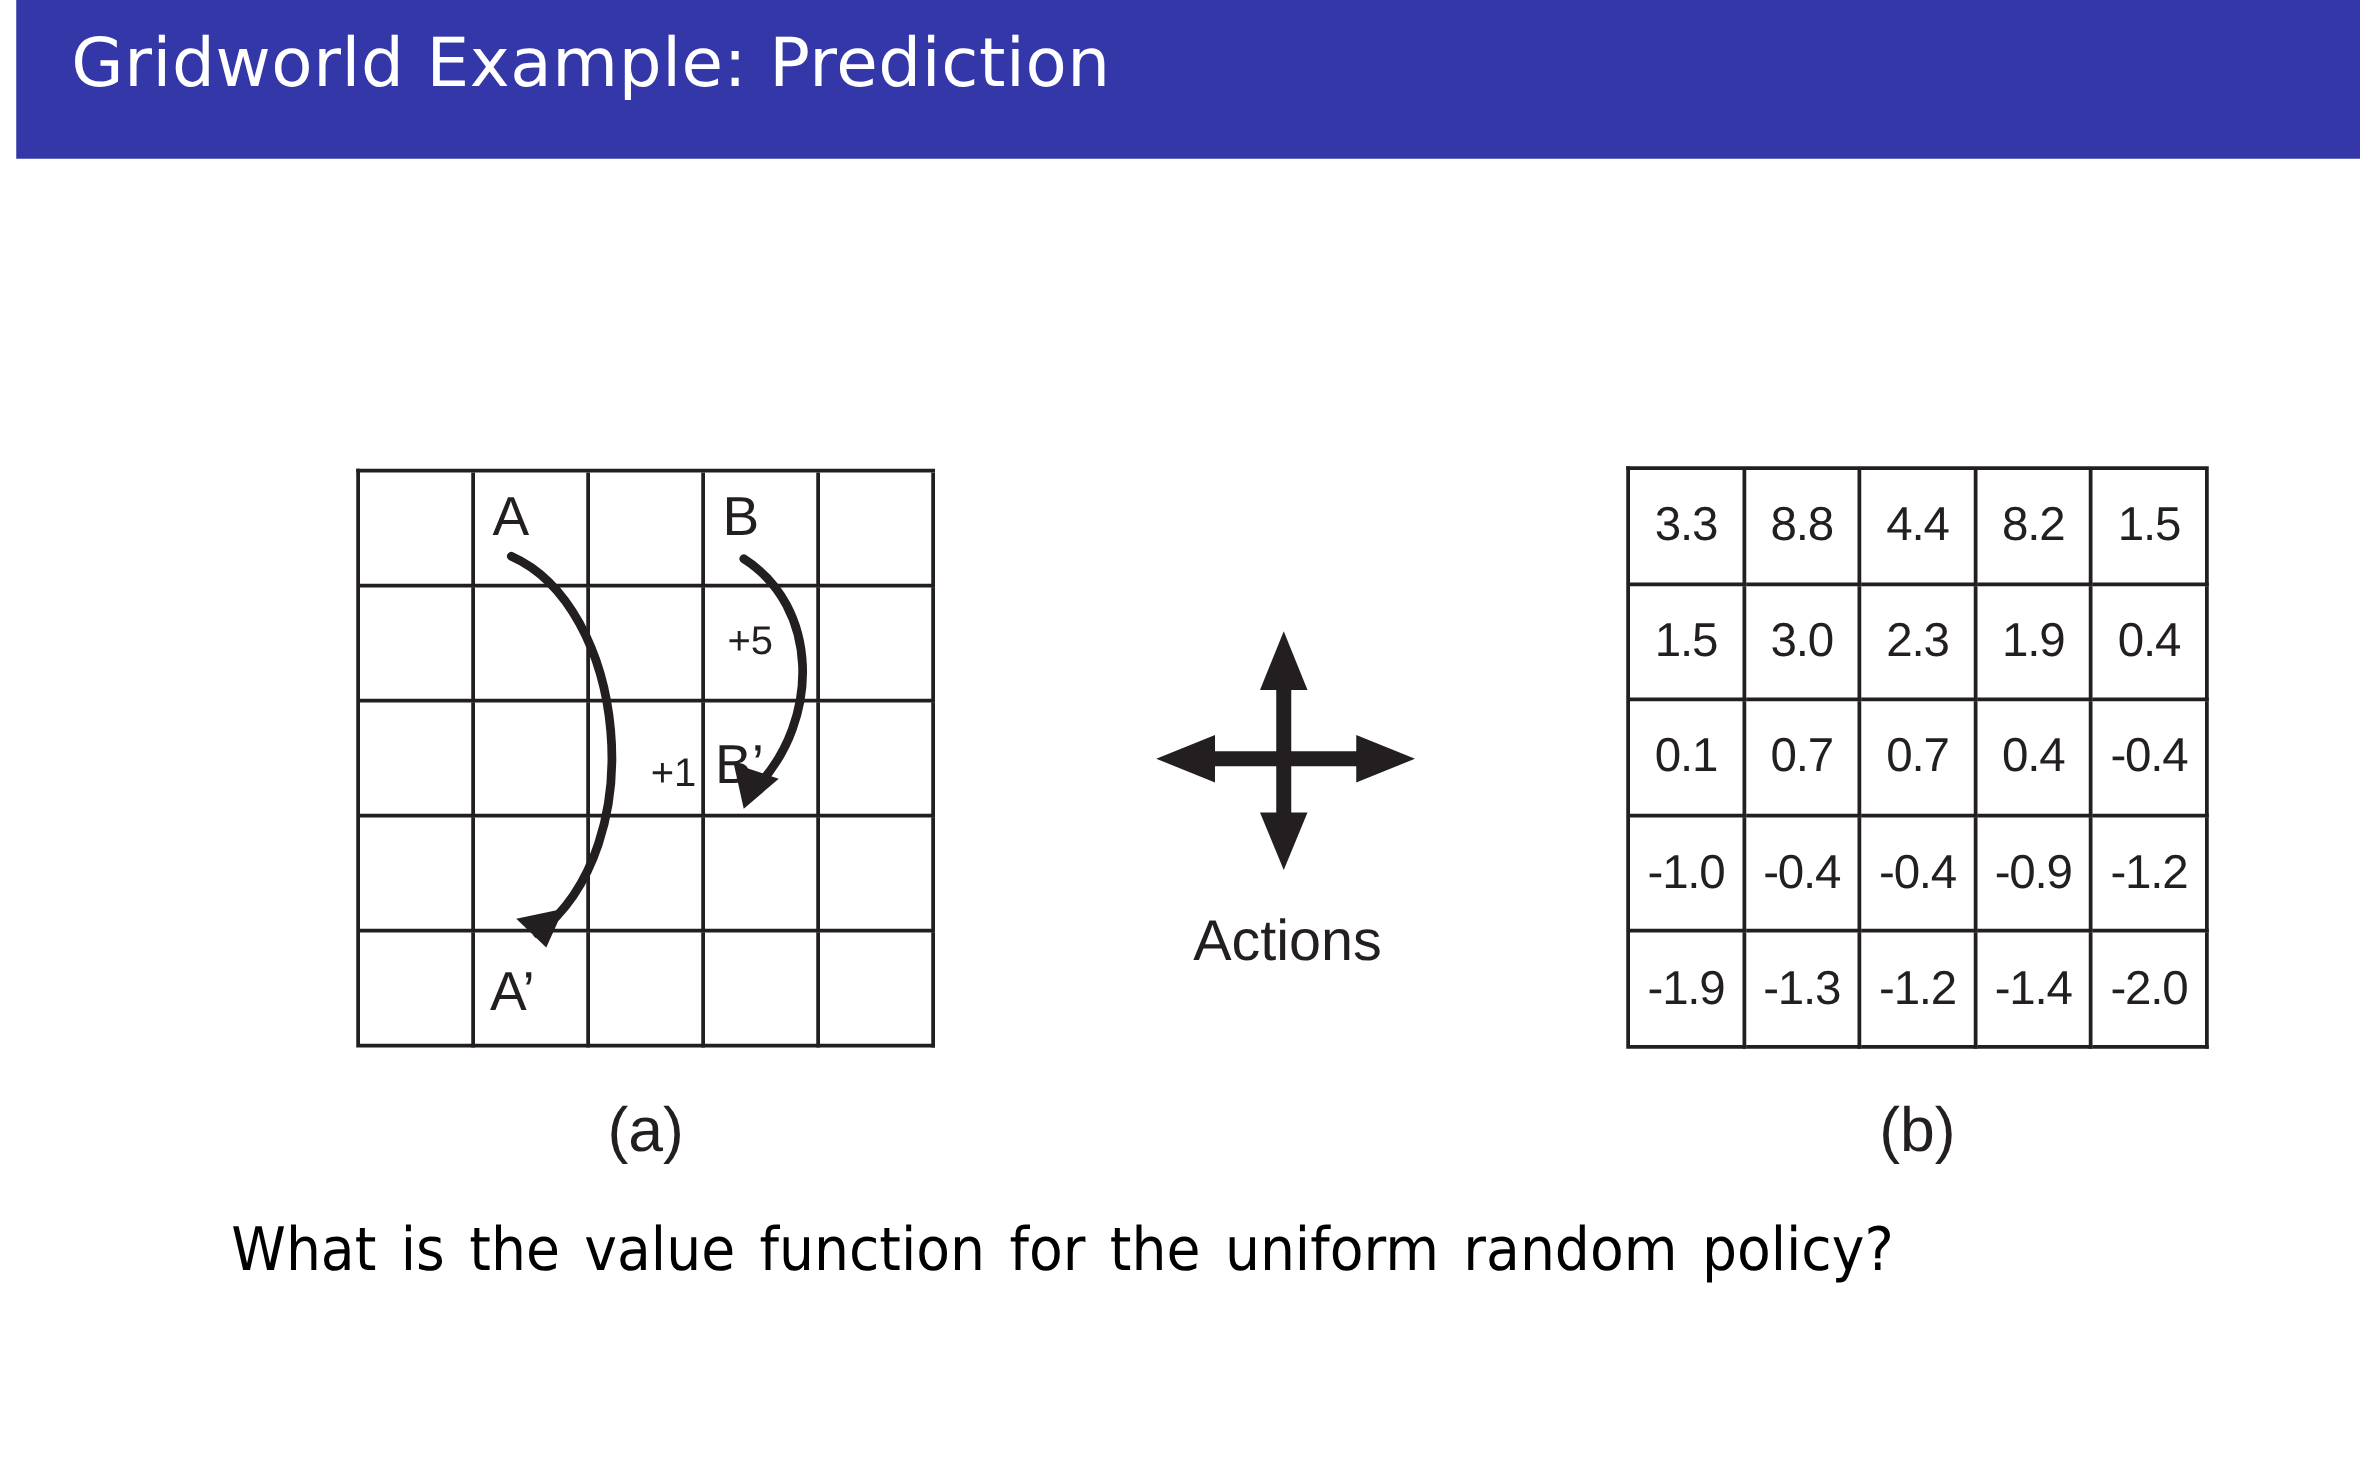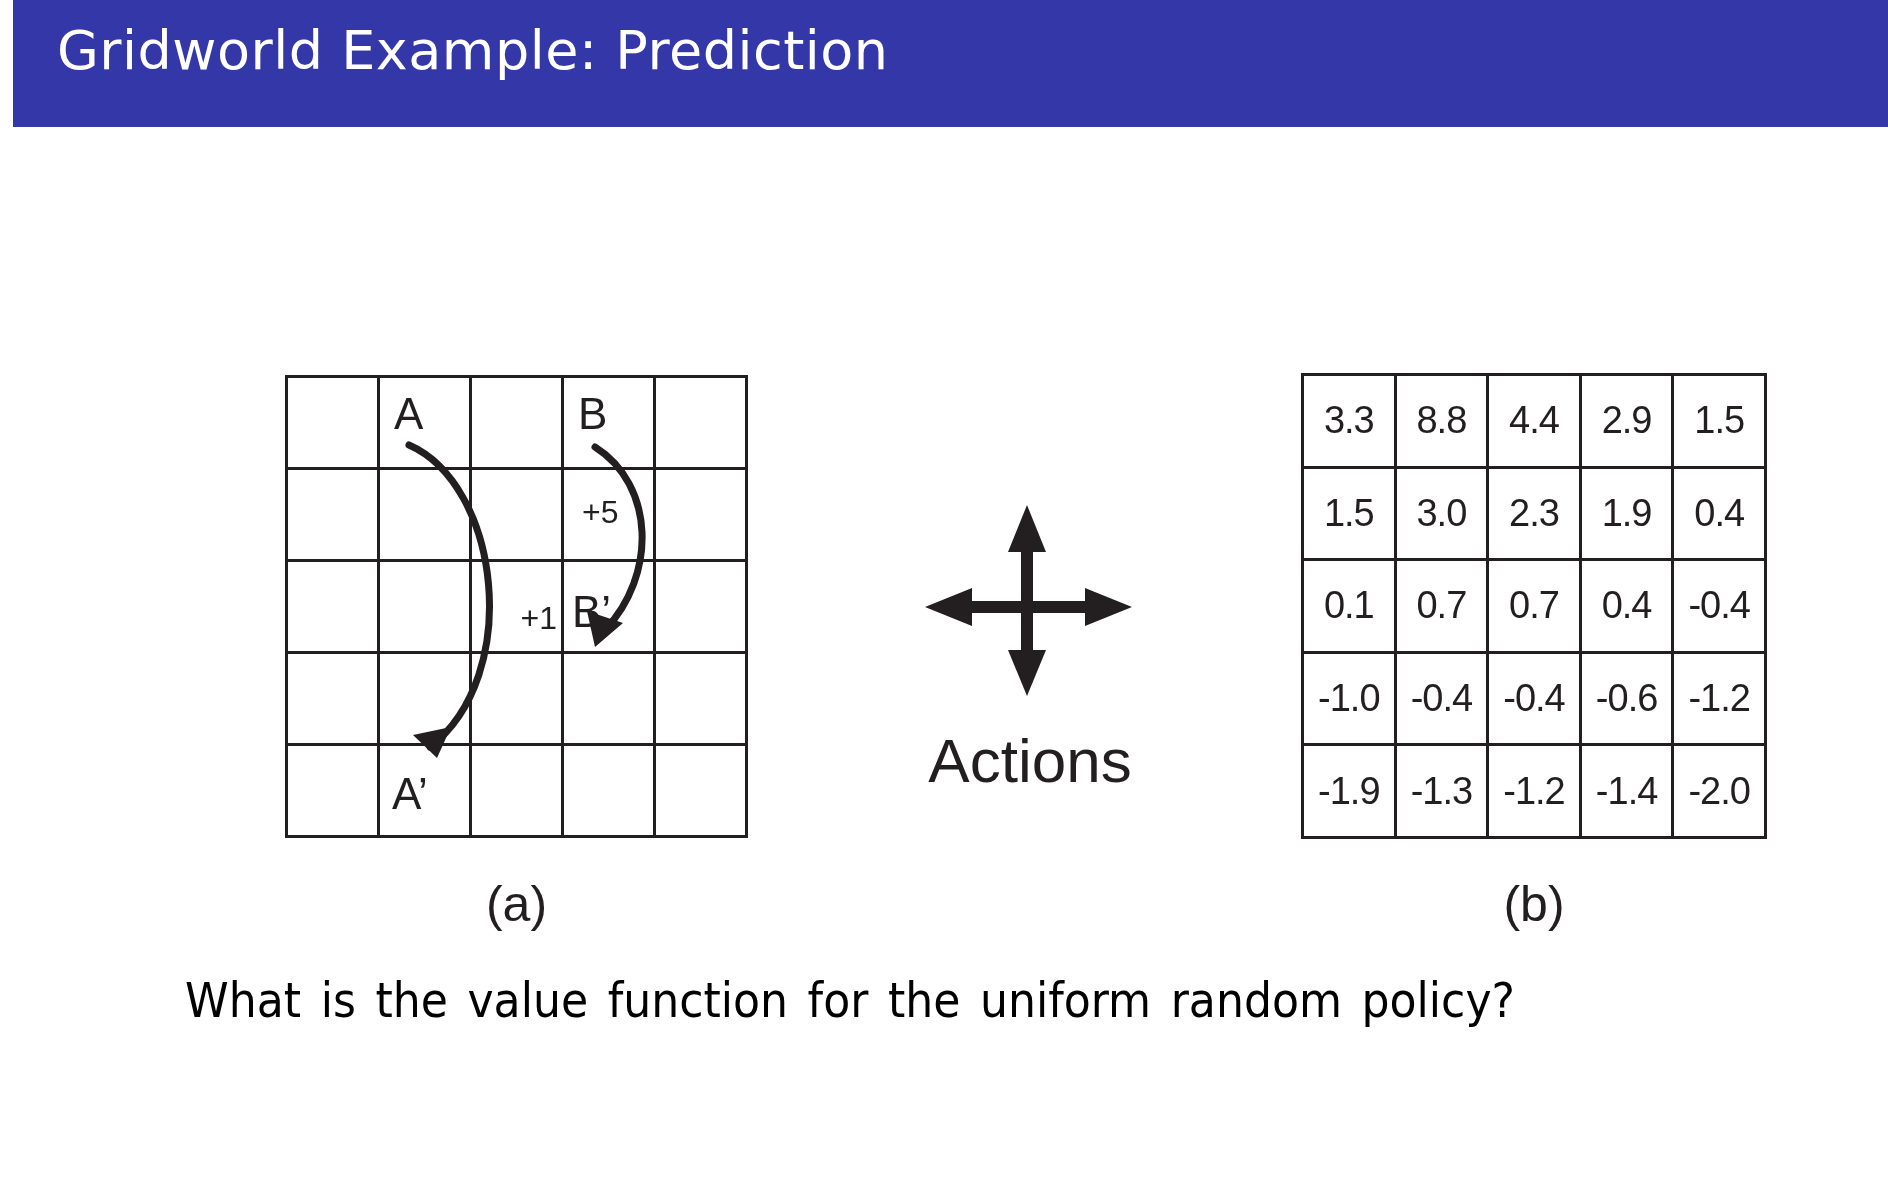--- a/index.html
+++ b/index.html
@@ -119,21 +119,21 @@
     width: 220px;
     height: 200px;
   }
   #actions-label {
     position: absolute;
     left: 860px;
     top: 598px;  
     width: 340px;
     text-align: center;
     font-family: "Liberation Sans", sans-serif;
-    font-size: 62px;
+    font-size: 46px;
     color: #231f20;
   }
 
   
   #value-grid {
     position: absolute;
     left: 1301px;
     top: 246px;  
     width: 466px;
     height: 466px;
@@ -267,39 +267,39 @@
 
       <polygon points="212,107 165,88 165,126" fill="#231f20"></polygon>
     </svg>
   </div>
   <div id="actions-label">Actions</div>
 
   <div id="value-grid">
     <div class="vcell">3.3</div>
     <div class="vcell">8.8</div>
     <div class="vcell">4.4</div>
-    <div class="vcell">2.9</div>
+    <div class="vcell">8.2</div>
     <div class="vcell">1.5</div>
 
     <div class="vcell">1.5</div>
     <div class="vcell">3.0</div>
     <div class="vcell">2.3</div>
     <div class="vcell">1.9</div>
     <div class="vcell">0.4</div>
 
     <div class="vcell">0.1</div>
     <div class="vcell">0.7</div>
     <div class="vcell">0.7</div>
     <div class="vcell">0.4</div>
     <div class="vcell">-0.4</div>
 
     <div class="vcell">-1.0</div>
     <div class="vcell">-0.4</div>
     <div class="vcell">-0.4</div>
-    <div class="vcell">-0.6</div>
+    <div class="vcell">-0.9</div>
     <div class="vcell">-1.2</div>
 
     <div class="vcell">-1.9</div>
     <div class="vcell">-1.3</div>
     <div class="vcell">-1.2</div>
     <div class="vcell">-1.4</div>
     <div class="vcell">-2.0</div>
   </div>
 
   <div id="caption-b">(b)</div>

